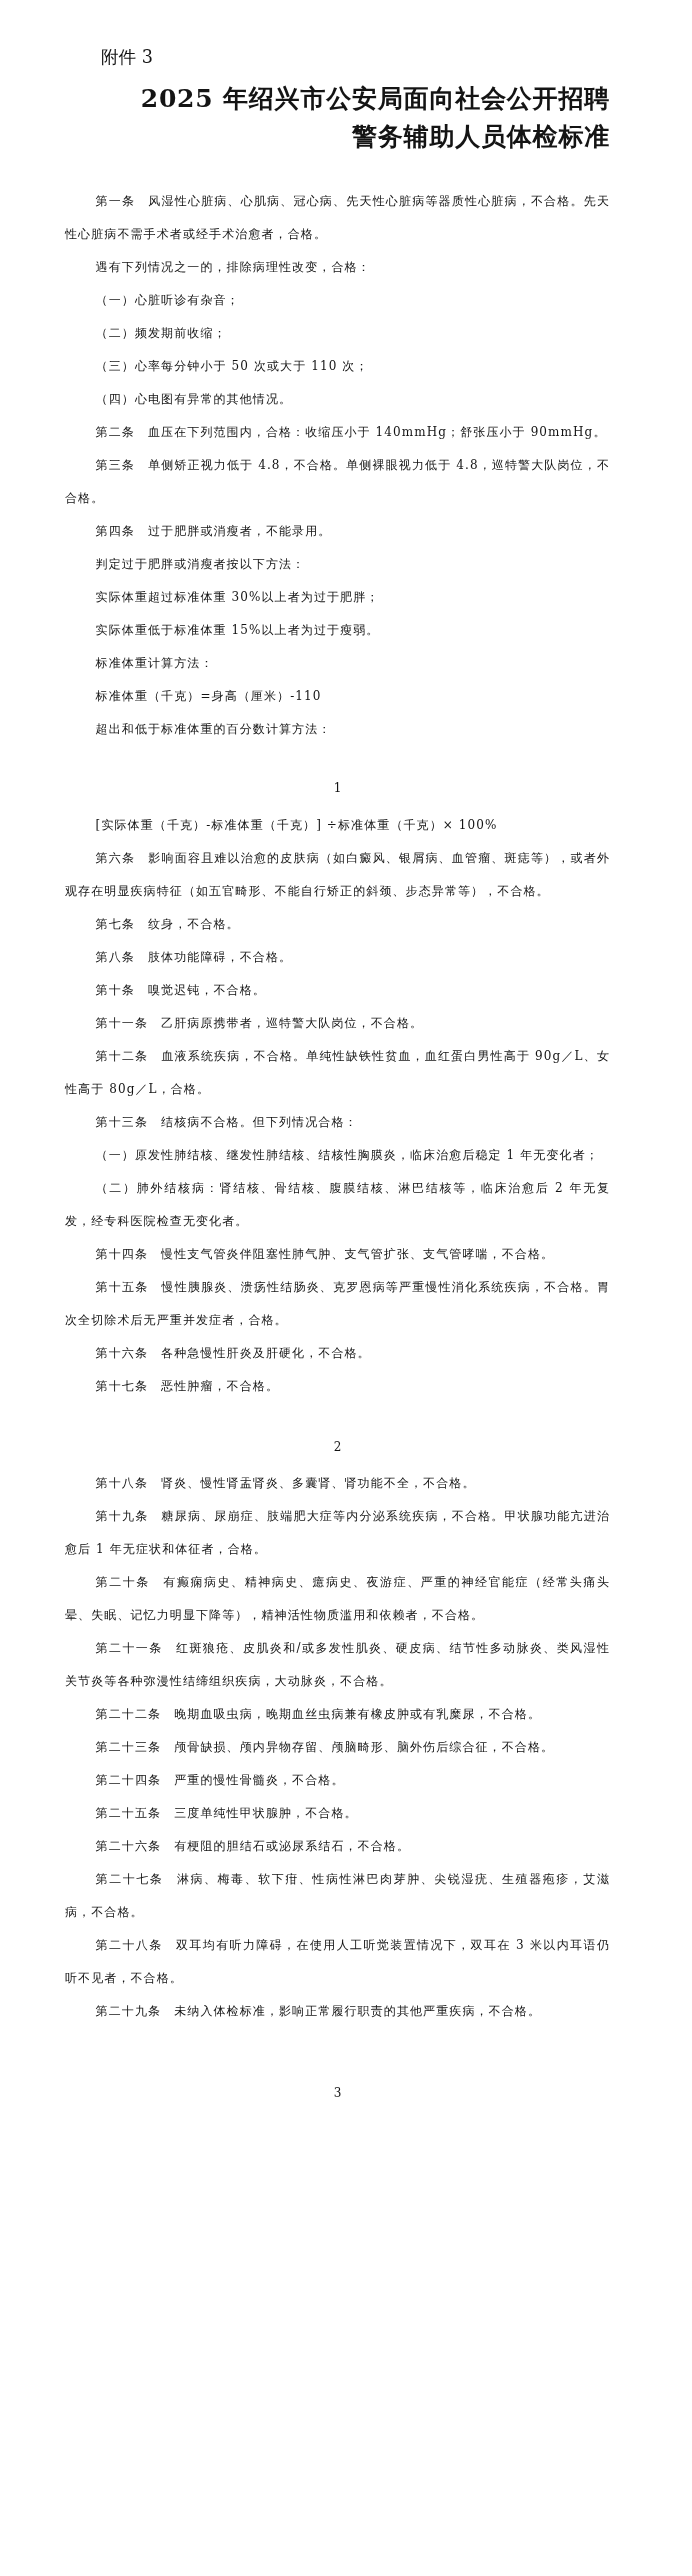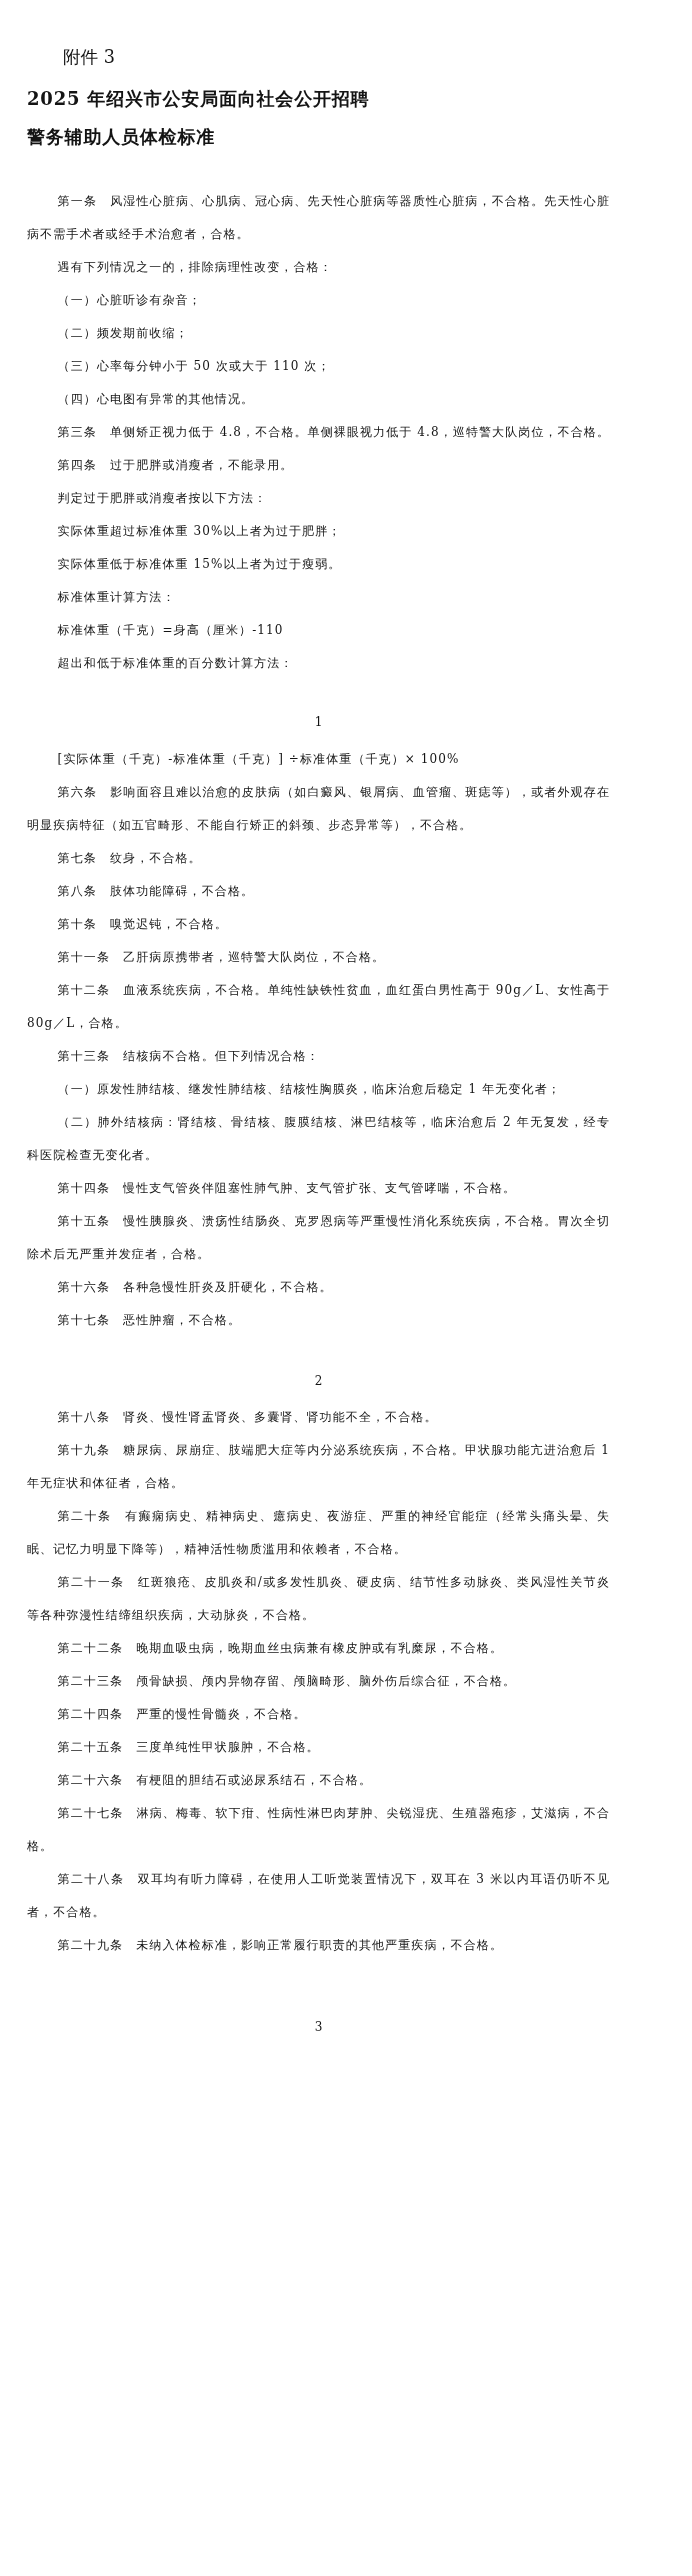--- a/index.html
+++ b/index.html
@@ -9,31 +9,32 @@
   }
   body {
     width: 692px;
     height: 2576px;
     overflow: hidden;
     font-family: "DejaVu Serif", "Liberation Serif", serif;
     color: #141414;
   }
   .doc {
     padding: 45px 82px 0 27px;
+    margin-left: 38px;
   }
   .attachment {
     margin-left: 36px;
     font-size: 17.6px;
     line-height: 24px;
   }
   .doc-title {
     margin-top: 11.2px;
-    text-align: left;
+    text-align: right;
     font-weight: 700;
-    font-size: 18px;
+    font-size: 25px;
     line-height: 38px;
     letter-spacing: 0.8px;
   }
   .page-body {
     margin-top: 29px;
   }
   .page-body p.para {
     margin: 0;
     font-size: 12px;
     line-height: 33px;
@@ -62,20 +63,21 @@
     <div>警务辅助人员体检标准</div>
   </div>
 
   <div class="page-body">
     <p class="para">第一条　风湿性心脏病、心肌病、冠心病、先天性心脏病等器质性心脏病，不合格。先天性心脏病不需手术者或经手术治愈者，合格。</p>
     <p class="para">遇有下列情况之一的，排除病理性改变，合格：</p>
     <p class="para">（一）心脏听诊有杂音；</p>
     <p class="para">（二）频发期前收缩；</p>
     <p class="para">（三）心率每分钟小于 50 次或大于 110 次；</p>
     <p class="para">（四）心电图有异常的其他情况。</p>
+    <p class="para">第二条　血压在下列范围内，合格：收缩压小于 140mmHg；舒张压小于 90mmHg。</p>
     <p class="para">第三条　单侧矫正视力低于 4.8，不合格。单侧裸眼视力低于 4.8，巡特警大队岗位，不合格。</p>
     <p class="para">第四条　过于肥胖或消瘦者，不能录用。</p>
     <p class="para">判定过于肥胖或消瘦者按以下方法：</p>
     <p class="para">实际体重超过标准体重 30%以上者为过于肥胖；</p>
     <p class="para">实际体重低于标准体重 15%以上者为过于瘦弱。</p>
     <p class="para">标准体重计算方法：</p>
     <p class="para">标准体重（千克）=身高（厘米）-110</p>
     <p class="para">超出和低于标准体重的百分数计算方法：</p>
   </div>
 

